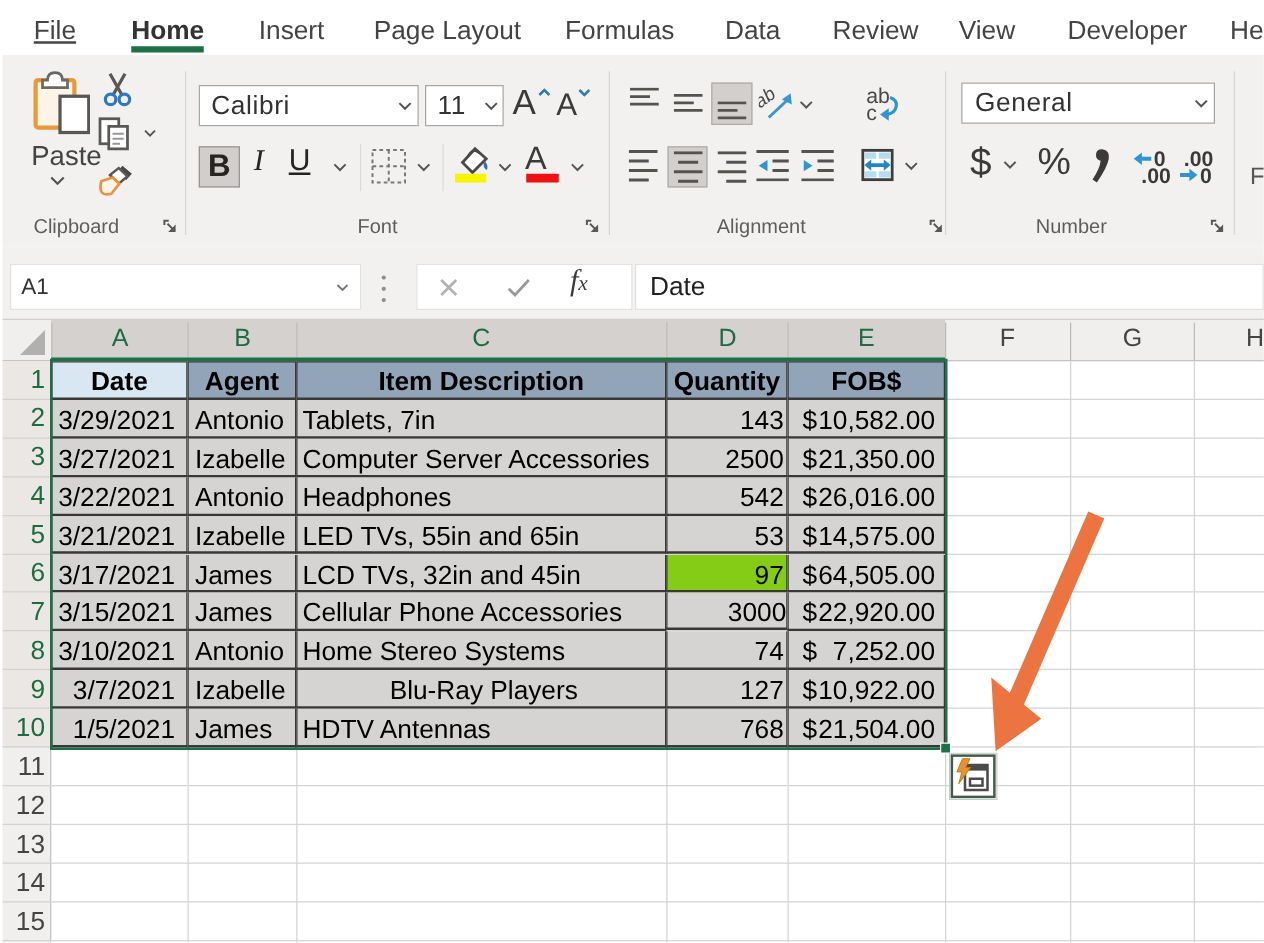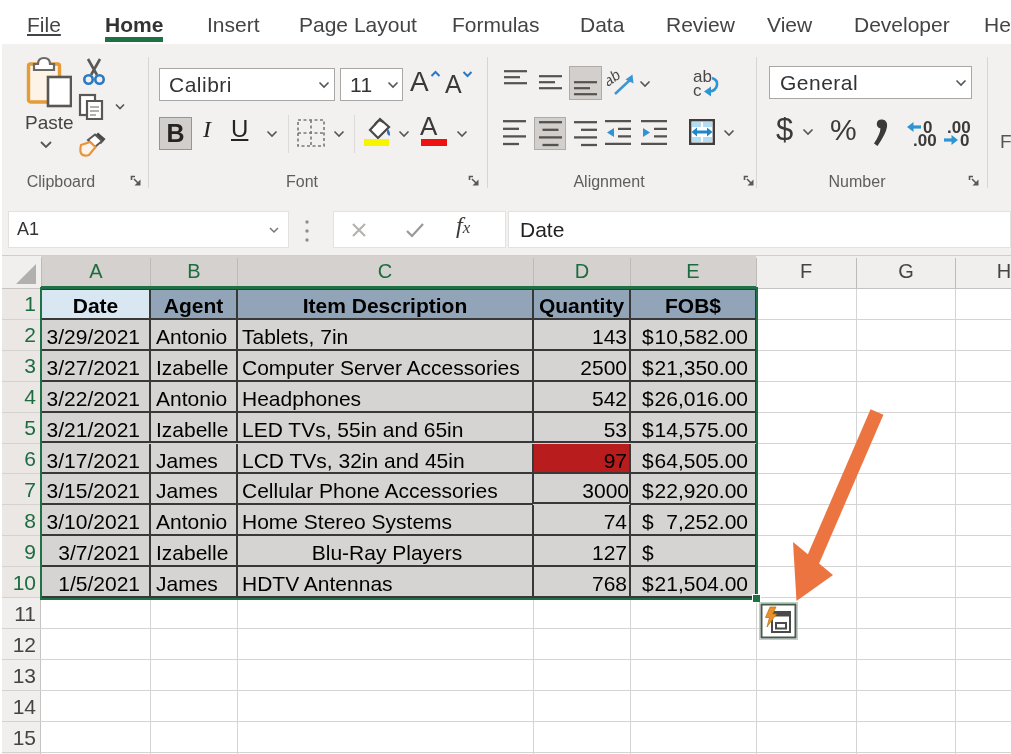--- a/index.html
+++ b/index.html
@@ -52,21 +52,21 @@
 <svg class="abs" style="left:968px;top:175px" width="12" height="12" viewBox="0 0 12 12">
     <path d="M1.5 5 V1.5 H5" stroke="#5a5856" stroke-width="1.6" fill="none"></path>
     <path d="M4 4 L8.5 8.5" stroke="#5a5856" stroke-width="1.6" fill="none"></path>
     <path d="M10.5 4.5 V10.5 H4.5 Z" fill="#5a5856"></path>
   </svg>
 <svg class="abs" style="left:26px;top:56px" width="46" height="52" viewBox="0 0 46 52">
 <rect x="2.5" y="8" width="31" height="38" rx="2" fill="#fdf3e6" stroke="#e59b38" stroke-width="3.4"></rect>
 <path d="M12 8 Q12 2 18 2 Q24 2 24 8 L28 8 L28 14 L8 14 L8 8 Z" fill="#fff" stroke="#6b6967" stroke-width="2.2"></path>
 <rect x="22" y="21" width="23" height="29" fill="#fff" stroke="#595755" stroke-width="2.6"></rect>
 </svg>
-<div class="abs" style="left:25px;top:112px;width:42px;text-align:center;font-size:19px;color:#444">Paste</div>
+<div class="abs" style="left:25px;top:112px;width:42px;text-align:center;font-size:22px;color:#444">Paste</div>
 <svg class="abs" style="left:39px;top:140px" width="14" height="9" viewBox="0 0 14 9">
     <path d="M2 2 L7 7 L12 2" stroke="#555" stroke-width="1.8" fill="none"></path>
   </svg>
 <svg class="abs" style="left:81px;top:58px" width="26" height="28" viewBox="0 0 26 28">
 <path d="M7 1 L16 17 M19 1 L10 17" stroke="#5a5856" stroke-width="2.6"></path>
 <circle cx="7.5" cy="21.5" r="4.2" fill="none" stroke="#2b79c2" stroke-width="2.6"></circle>
 <circle cx="18.5" cy="21.5" r="4.2" fill="none" stroke="#2b79c2" stroke-width="2.6"></circle>
 </svg>
 <svg class="abs" style="left:78px;top:93px" width="30" height="28" viewBox="0 0 30 28">
 <rect x="2" y="2" width="15" height="20" fill="#fff" stroke="#5a5856" stroke-width="2.2"></rect>
@@ -354,21 +354,21 @@
 <div class="cell" style="left:150px;top:412.6px;width:87px;height:30.9px;background:#d6d4d2;border:1px solid #383838;border-top:none;border-bottom-width:2px;text-align:left;padding-left:5px;line-height:33px">Izabelle</div>
 <div class="cell" style="left:237px;top:412.6px;width:296px;height:30.9px;background:#d6d4d2;border:1px solid #383838;border-top:none;border-bottom-width:2px;text-align:left;padding-left:4px;line-height:33px">LED TVs, 55in and 65in</div>
 <div class="cell" style="left:533px;top:412.6px;width:97px;height:30.9px;background:#d6d4d2;border:1px solid #383838;border-top:none;border-bottom-width:2px;text-align:right;padding-right:2px;line-height:33px">53</div>
 <div class="cell" style="left:630px;top:412.6px;width:126px;height:30.9px;background:#d6d4d2;border:1px solid #383838;border-top:none;border-bottom-width:2px;line-height:33px">
     <span style="position:absolute;left:11px">$</span>
     <span style="position:absolute;right:7px">14,575.00</span>
   </div>
 <div class="cell" style="left:41px;top:443.5px;width:109px;height:30.9px;background:#d6d4d2;border:1px solid #383838;border-top:none;border-bottom-width:2px;text-align:right;padding-right:9px;line-height:33px">3/17/2021</div>
 <div class="cell" style="left:150px;top:443.5px;width:87px;height:30.9px;background:#d6d4d2;border:1px solid #383838;border-top:none;border-bottom-width:2px;text-align:left;padding-left:5px;line-height:33px">James</div>
 <div class="cell" style="left:237px;top:443.5px;width:296px;height:30.9px;background:#d6d4d2;border:1px solid #383838;border-top:none;border-bottom-width:2px;text-align:left;padding-left:4px;line-height:33px">LCD TVs, 32in and 45in</div>
-<div class="cell" style="left:533px;top:443.5px;width:97px;height:30.9px;background:#b91c1c;border:1px solid #383838;border-top:none;border-bottom-width:2px;text-align:right;padding-right:2px;line-height:33px">97</div>
+<div class="cell" style="left:533px;top:443.5px;width:97px;height:30.9px;background:#84cc16;border:1px solid #383838;border-top:none;border-bottom-width:2px;text-align:right;padding-right:2px;line-height:33px">97</div>
 <div class="cell" style="left:630px;top:443.5px;width:126px;height:30.9px;background:#d6d4d2;border:1px solid #383838;border-top:none;border-bottom-width:2px;line-height:33px">
     <span style="position:absolute;left:11px">$</span>
     <span style="position:absolute;right:7px">64,505.00</span>
   </div>
 <div class="cell" style="left:41px;top:474.4px;width:109px;height:30.9px;background:#d6d4d2;border:1px solid #383838;border-top:none;border-bottom-width:2px;text-align:right;padding-right:9px;line-height:33px">3/15/2021</div>
 <div class="cell" style="left:150px;top:474.4px;width:87px;height:30.9px;background:#d6d4d2;border:1px solid #383838;border-top:none;border-bottom-width:2px;text-align:left;padding-left:5px;line-height:33px">James</div>
 <div class="cell" style="left:237px;top:474.4px;width:296px;height:30.9px;background:#d6d4d2;border:1px solid #383838;border-top:none;border-bottom-width:2px;text-align:left;padding-left:4px;line-height:33px">Cellular Phone Accessories</div>
 <div class="cell" style="left:533px;top:474.4px;width:97px;height:30px;background:#d6d4d2;border:1px solid #383838;border-top:none;border-bottom-width:2px;text-align:right;padding-right:0;line-height:33px">3000</div>
 <div class="cell" style="left:630px;top:474.4px;width:126px;height:30.9px;background:#d6d4d2;border:1px solid #383838;border-top:none;border-bottom-width:2px;line-height:33px">
     <span style="position:absolute;left:11px">$</span>
@@ -381,20 +381,21 @@
 <div class="cell" style="left:630px;top:505.3px;width:126px;height:30.9px;background:#d6d4d2;border:1px solid #383838;border-top:none;border-bottom-width:2px;line-height:33px">
     <span style="position:absolute;left:11px">$</span>
     <span style="position:absolute;right:7px">7,252.00</span>
   </div>
 <div class="cell" style="left:41px;top:536.2px;width:109px;height:30.9px;background:#d6d4d2;border:1px solid #383838;border-top:none;border-bottom-width:2px;text-align:right;padding-right:9px;line-height:33px">3/7/2021</div>
 <div class="cell" style="left:150px;top:536.2px;width:87px;height:30.9px;background:#d6d4d2;border:1px solid #383838;border-top:none;border-bottom-width:2px;text-align:left;padding-left:5px;line-height:33px">Izabelle</div>
 <div class="cell" style="left:237px;top:536.2px;width:296px;height:30.9px;background:#d6d4d2;border:1px solid #383838;border-top:none;border-bottom-width:2px;text-align:center;padding-left:4px;line-height:33px">Blu-Ray Players</div>
 <div class="cell" style="left:533px;top:536.2px;width:97px;height:30.9px;background:#d6d4d2;border:1px solid #383838;border-top:none;border-bottom-width:2px;text-align:right;padding-right:2px;line-height:33px">127</div>
 <div class="cell" style="left:630px;top:536.2px;width:126px;height:30.9px;background:#d6d4d2;border:1px solid #383838;border-top:none;border-bottom-width:2px;line-height:33px">
     <span style="position:absolute;left:11px">$</span>
+    <span style="position:absolute;right:7px">10,922.00</span>
   </div>
 <div class="cell" style="left:41px;top:567.1px;width:109px;height:30.9px;background:#d6d4d2;border:1px solid #383838;border-top:none;border-bottom-width:2px;text-align:right;padding-right:9px;line-height:33px">1/5/2021</div>
 <div class="cell" style="left:150px;top:567.1px;width:87px;height:30.9px;background:#d6d4d2;border:1px solid #383838;border-top:none;border-bottom-width:2px;text-align:left;padding-left:5px;line-height:33px">James</div>
 <div class="cell" style="left:237px;top:567.1px;width:296px;height:30.9px;background:#d6d4d2;border:1px solid #383838;border-top:none;border-bottom-width:2px;text-align:left;padding-left:4px;line-height:33px">HDTV Antennas</div>
 <div class="cell" style="left:533px;top:567.1px;width:97px;height:30.9px;background:#d6d4d2;border:1px solid #383838;border-top:none;border-bottom-width:2px;text-align:right;padding-right:2px;line-height:33px">768</div>
 <div class="cell" style="left:630px;top:567.1px;width:126px;height:30.9px;background:#d6d4d2;border:1px solid #383838;border-top:none;border-bottom-width:2px;line-height:33px">
     <span style="position:absolute;left:11px">$</span>
     <span style="position:absolute;right:7px">21,504.00</span>
   </div>
 <div class="abs" style="left:40px;top:287px;width:718px;height:313px;border:2.5px solid #1e7145"></div>

